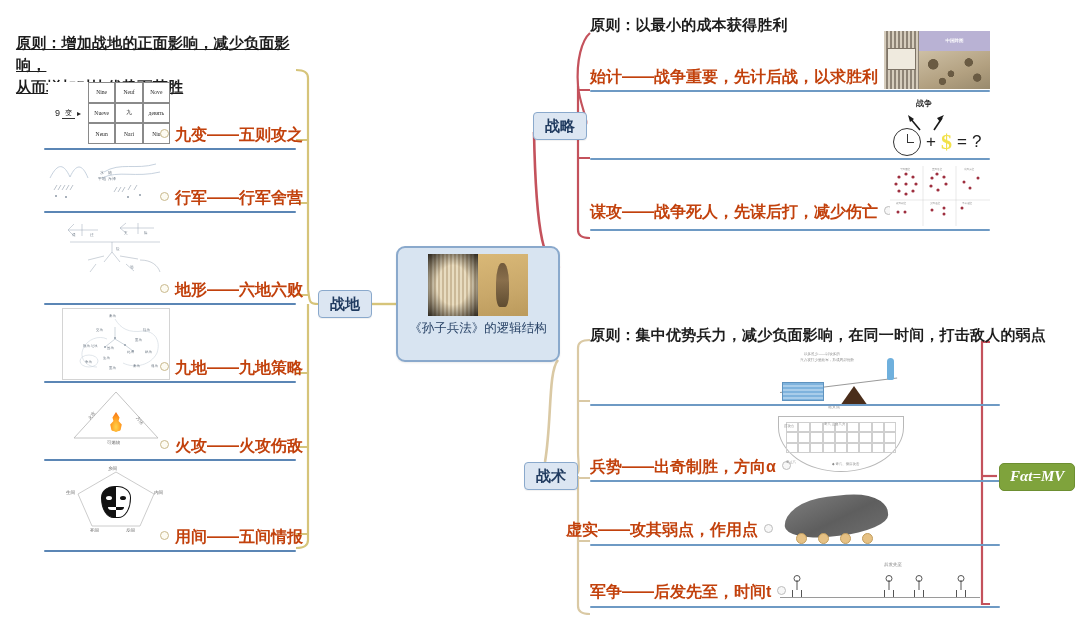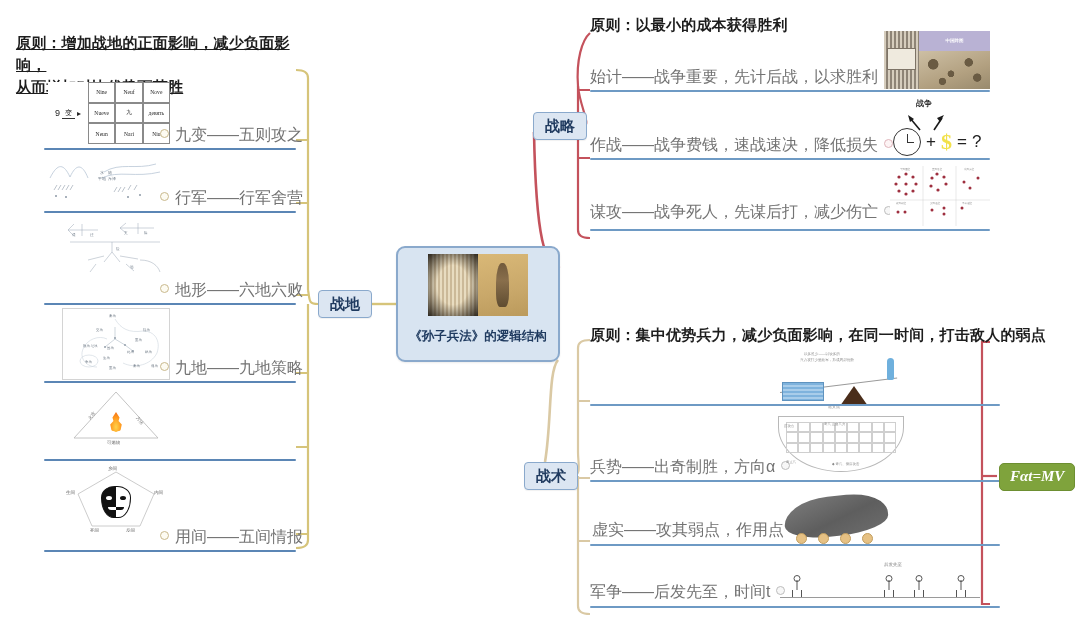--- a/index.html
+++ b/index.html
@@ -42,22 +42,22 @@
 
   
   .leaf {
     position: absolute;
     display: flex;
     align-items: flex-end;
     gap: 6px;
   }
   .leaf-text {
     font-size: 16px;
-    font-weight: 400;
-    color: #737373;
+    font-weight: 700;
+    color: #c2410c;
     white-space: nowrap;
     line-height: 1.1;
     padding-bottom: 0;
   }
   .leaf-underline {
     position: absolute;
     height: 2px;
     border-radius: 1px;
   }
   .ul-blue { background: #5b86b5; }
@@ -98,25 +98,25 @@
     border-radius: 9px;
     box-shadow: 0 1px 2px rgba(0,0,0,.08);
     display: flex;
     flex-direction: column;
     align-items: center;
     padding-top: 6px;
     box-sizing: border-box;
   }
   #center-title {
     font-size: 12.5px;
-    font-weight: 700;
+    font-weight: 400;
     color: #1f3a5f;
     text-align: center;
     line-height: 1.35;
-    margin-top: 12px;
+    margin-top: 4px;
     width: 150px;
   }
   .scroll-art {
     width: 100px; height: 62px;
     display: flex;
     border: 0;
   }
   .scroll-left {
     width: 50%;
     background:
@@ -515,20 +515,24 @@
 
   <div class="thumb" style="left:66px; top:386px; width:100px; height:60px;">
     <svg class="sketch" viewBox="0 0 100 60">
       <polygon points="50,6 92,52 8,52" fill="none" stroke="#bdbdbd" stroke-width=".9"></polygon>
       <text x="24" y="34" fill="#6f6f6f" font-size="4.4" transform="rotate(-52 24 34)" font-family="sans-serif">火攻</text>
       <text x="70" y="32" fill="#6f6f6f" font-size="4.4" transform="rotate(52 70 32)" font-family="sans-serif">方法</text>
       <text x="41" y="58" fill="#6f6f6f" font-size="4.4" font-family="sans-serif">可燃物</text>
     </svg>
     <div class="flame" style="top:26px;"></div>
   </div>
+  <div class="leaf" style="left:160px; top:437px;">
+    <span class="dot"></span>
+    <span class="leaf-text">火攻——火攻伤敌</span>
+  </div>
   <div class="leaf-underline ul-blue" style="left:44px; top:459px; width:252px;"></div>
 
   <div class="thumb" style="left:62px; top:462px; width:108px; height:70px;">
     <svg class="sketch" viewBox="0 0 108 70">
       <polygon points="54,10 92,32 78,64 30,64 16,32" fill="none" stroke="#c6c6c6" stroke-width=".9"></polygon>
       <text x="46" y="8" fill="#5f5f5f" font-size="4.6" font-family="sans-serif">乡间</text>
       <text x="4" y="32" fill="#5f5f5f" font-size="4.6" font-family="sans-serif">生间</text>
       <text x="92" y="32" fill="#5f5f5f" font-size="4.6" font-family="sans-serif">内间</text>
       <text x="28" y="70" fill="#5f5f5f" font-size="4.6" font-family="sans-serif">死间</text>
       <text x="64" y="70" fill="#5f5f5f" font-size="4.6" font-family="sans-serif">反间</text>
@@ -565,24 +569,20 @@
     <div class="bamboo">
         <div class="inset"></div>
       </div>
     <div class="rightcol">
       <div class="top">中国阵图</div>
       <div class="bot"></div>
     </div>
   </div>
   <div class="leaf-underline ul-blue2" style="left:590px; top:90px; width:400px;"></div>
 
-  <div class="leaf" style="left:590px; top:136px;">
-    <span class="leaf-text">作战——战争费钱，速战速决，降低损失</span>
-    <span class="dot pink"></span>
-  </div>
   <div class="warlabel" style="left:916px; top:98px;">战争</div>
   <svg class="abs" style="left:898px; top:110px;" width="60" height="22" viewBox="0 0 60 22">
     <path d="M22 20 L12 8" stroke="#1a1a1a" stroke-width="1.6" fill="none"></path>
     <polygon points="10,5 16,9 12,12" fill="#1a1a1a"></polygon>
     <path d="M36 20 L44 8" stroke="#1a1a1a" stroke-width="1.6" fill="none"></path>
     <polygon points="46,5 42,12 39,8" fill="#1a1a1a"></polygon>
   </svg>
   <div class="clockeq" style="left:893px; top:128px;">
     <span class="clock"></span>
     <span class="op">+</span>
@@ -689,21 +689,21 @@
         <div></div>
         <div></div>
     </div>
     <div style="position:absolute;left:6px;top:8px;font-size:3.4px;color:#8a8a8a;">进攻点</div>
     <div style="position:absolute;left:46px;top:6px;font-size:3.4px;color:#8a8a8a;">奇兵 正面兵力</div>
     <div style="position:absolute;left:8px;top:44px;font-size:3.4px;color:#8a8a8a;">奇正兵</div>
     <div style="position:absolute;left:54px;top:46px;font-size:3.4px;color:#8a8a8a;">◆ 奇兵、侧后攻击</div>
   </div>
   <div class="leaf-underline ul-blue2" style="left:590px; top:480px; width:410px;"></div>
 
-  <div class="leaf" style="left:592px; top:521px;align-items:flex-end;">
+  <div class="leaf" style="left:566px; top:521px;align-items:flex-end;">
     <span class="leaf-text">虚实——攻其弱点，作用点</span>
     <span class="dot grey"></span>
   </div>
   <div class="stone" style="left:780px; top:492px; width:120px; height:54px;">
     <div class="body"></div>
     <div class="wheel" style="left:16px;"></div>
     <div class="wheel" style="left:38px;"></div>
     <div class="wheel" style="left:60px;"></div>
     <div class="wheel" style="left:82px;"></div>
   </div>

